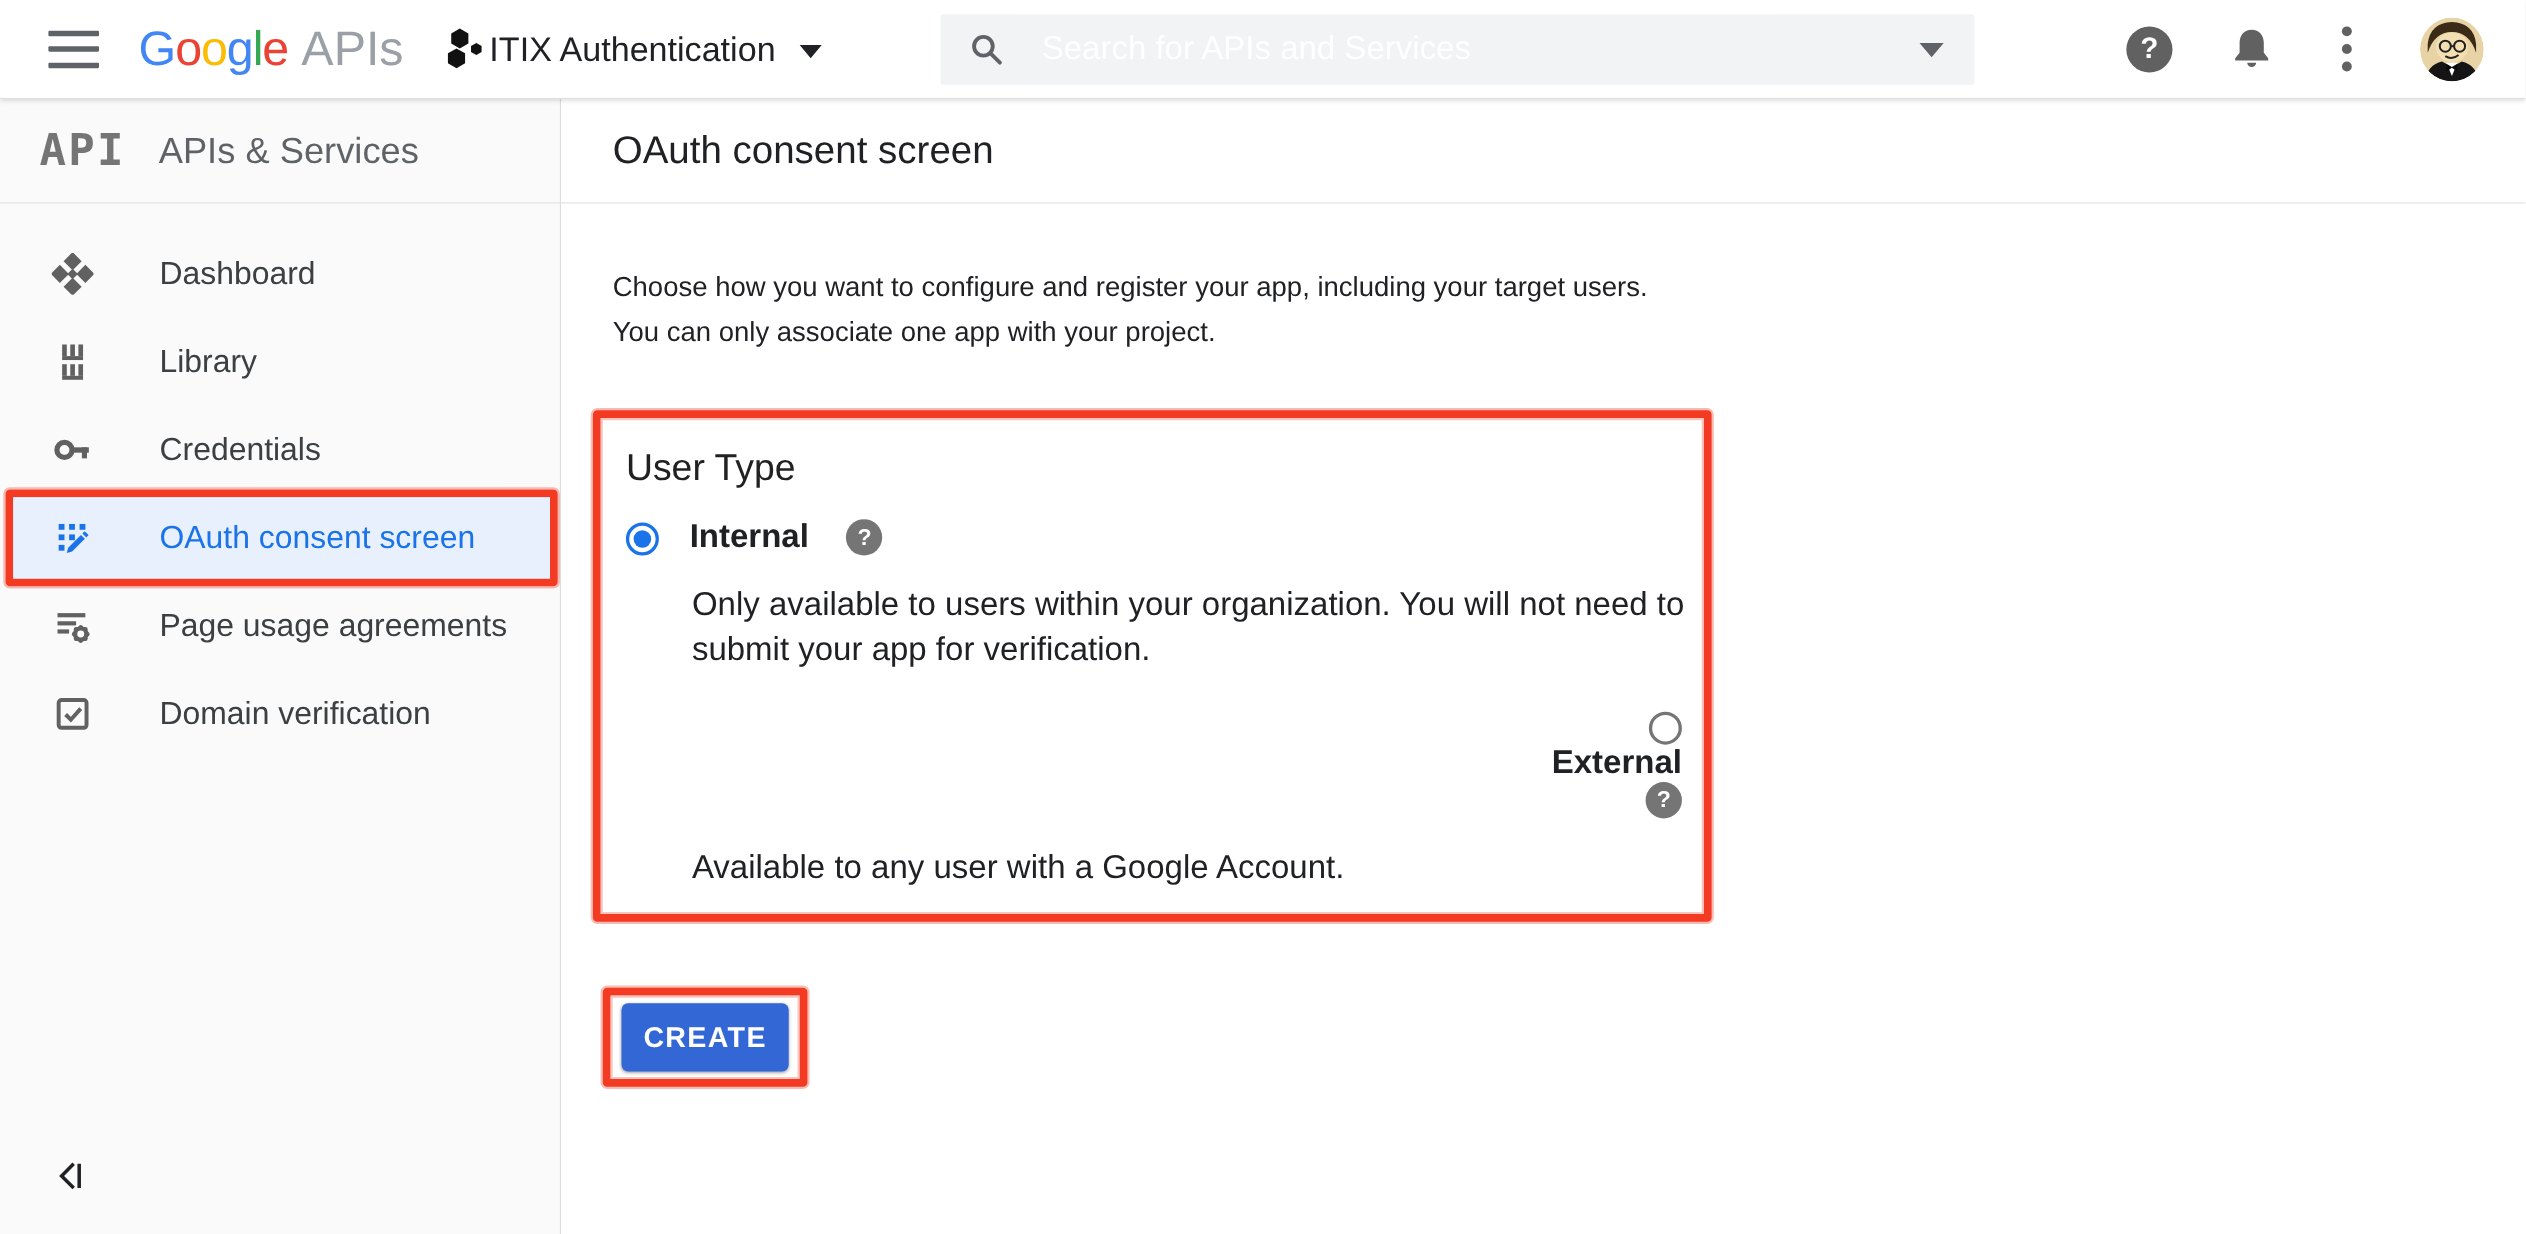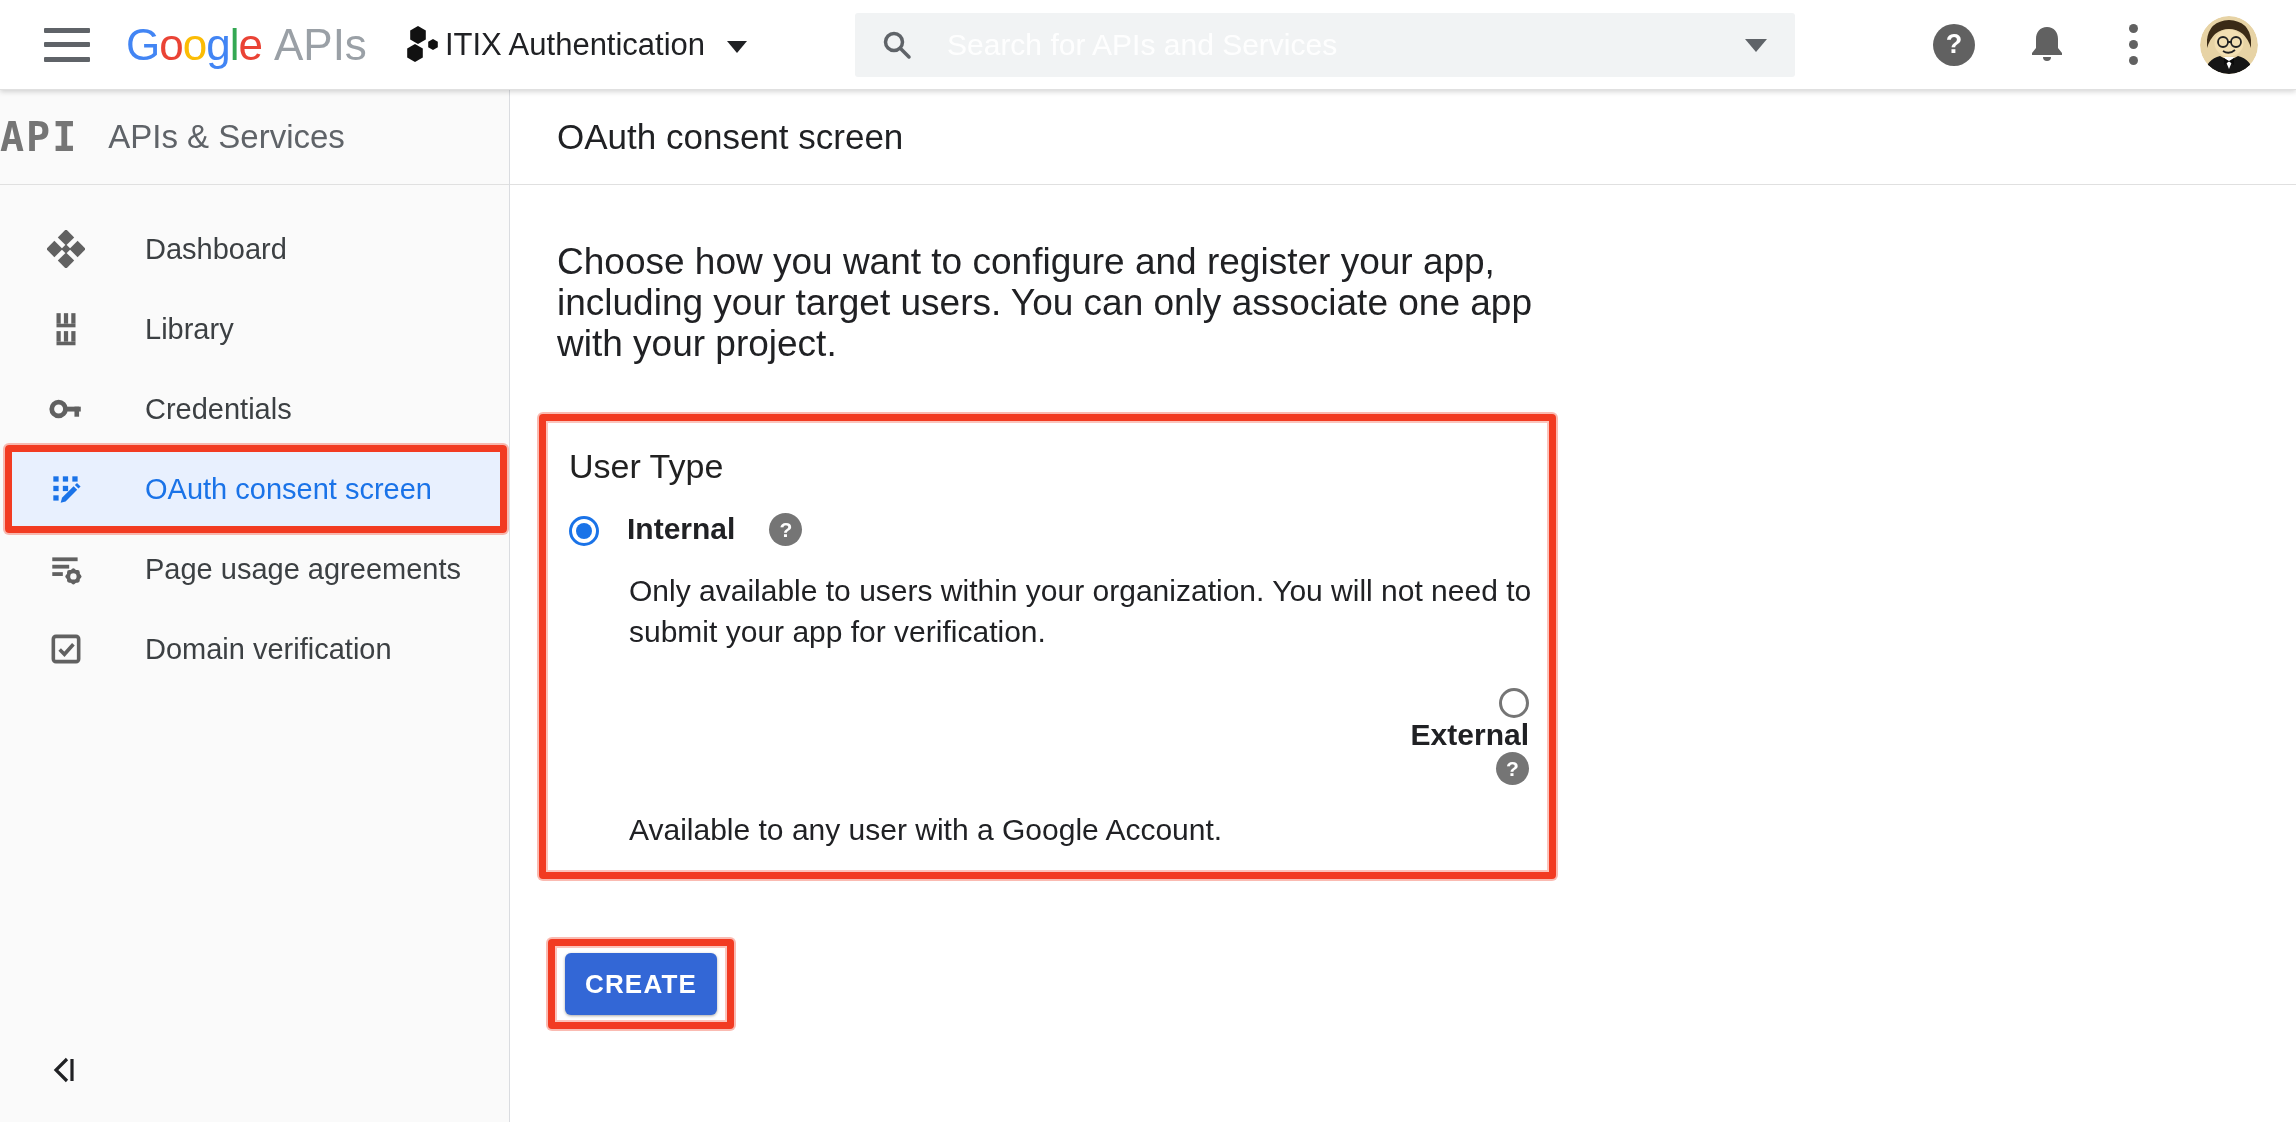--- a/index.html
+++ b/index.html
@@ -33,21 +33,21 @@
   .header-right { margin-left:auto; margin-right:38px; display:flex; align-items:center; gap:52px; }
   .help-circle { width:42px; height:42px; border-radius:50%; background:#616161; color:#fff;
     display:flex; align-items:center; justify-content:center; font-size:27px; font-weight:bold; cursor:pointer; }
   .bell { cursor:pointer; } .dots { display:flex; flex-direction:column; gap:7px; cursor:pointer; padding:4px 10px; }
   .dots i { width:9px; height:9px; background:#616161; border-radius:50%; }
   .avatar { width:58px; height:58px; border-radius:50%; overflow:hidden; cursor:pointer; flex:0 0 auto; }
 
   
   .content { display:flex; height:1032px; }
   .sidebar { width:510px; flex:0 0 510px; background:#fafafa; border-right:1px solid #dadce0; position:relative; }
-  .sb-head { height:95px; display:flex; align-items:center; border-bottom:1px solid #e0e0e0; }
+  .sb-head { height:95px; display:flex; align-items:center; padding-left:36px; border-bottom:1px solid #e0e0e0; }
   .sb-logo { font-family:"DejaVu Sans Mono","Liberation Mono",monospace; font-weight:bold;
     font-size:40px; color:#757575; letter-spacing:2px; }
   .sb-title { margin-left:30px; font-size:33px; color:#5f6368; }
   .nav { padding-top:24px; }
   .item { height:80px; display:flex; align-items:center; padding-left:47px; cursor:pointer; color:#616161; }
   .item .ic { width:38px; height:38px; flex:0 0 auto; display:flex; align-items:center; justify-content:center; }
   .item .lbl { margin-left:60px; font-size:29px; color:#3c4043; }
 
   .crayon { border:7px solid #f23b22; border-radius:4px;
     box-shadow:0 0 0 2px rgba(242,59,34,.35), inset 0 0 0 2px rgba(242,59,34,.3); }
@@ -56,21 +56,21 @@
   .active-wrap .item .lbl { color:#1a73e8; }
 
   .collapse { position:absolute; left:46px; bottom:30px; cursor:pointer; }
 
   
   .main { flex:1; background:#fff; }
   .main-titlebar { height:95px; display:flex; align-items:center; padding-left:47px;
     border-bottom:1px solid #e0e0e0; }
   .page-title { font-size:35px; color:#202124; }
   .main-body { padding:56px 0 0 47px; }
-  .intro { width:985px; font-size:37px; line-height:41px; color:#202124; }
+  .intro { width:985px; font-size:25px; line-height:41px; color:#202124; }
 
   .usertype-box { margin:50px 0 0 -18px; width:1017px; padding:20px 20px 22px 23px; background:#fff; }
   .ut-heading { font-size:34px; color:#212121; margin-top:6px; }
   .opt-row { display:flex; align-items:flex-end; margin-top:26px; }
   .radio { width:30px; height:30px; border-radius:50%; position:relative; flex:0 0 auto; }
   .radio.on { border:3px solid #1a73e8; }
   .radio.on::after { content:""; position:absolute; left:4px; top:4px; width:16px; height:16px;
     border-radius:50%; background:#1a73e8; }
   .radio.off { border:3px solid #757575; }
   .opt-label { margin-left:28px; font-size:30px; font-weight:bold; color:#202124; }

